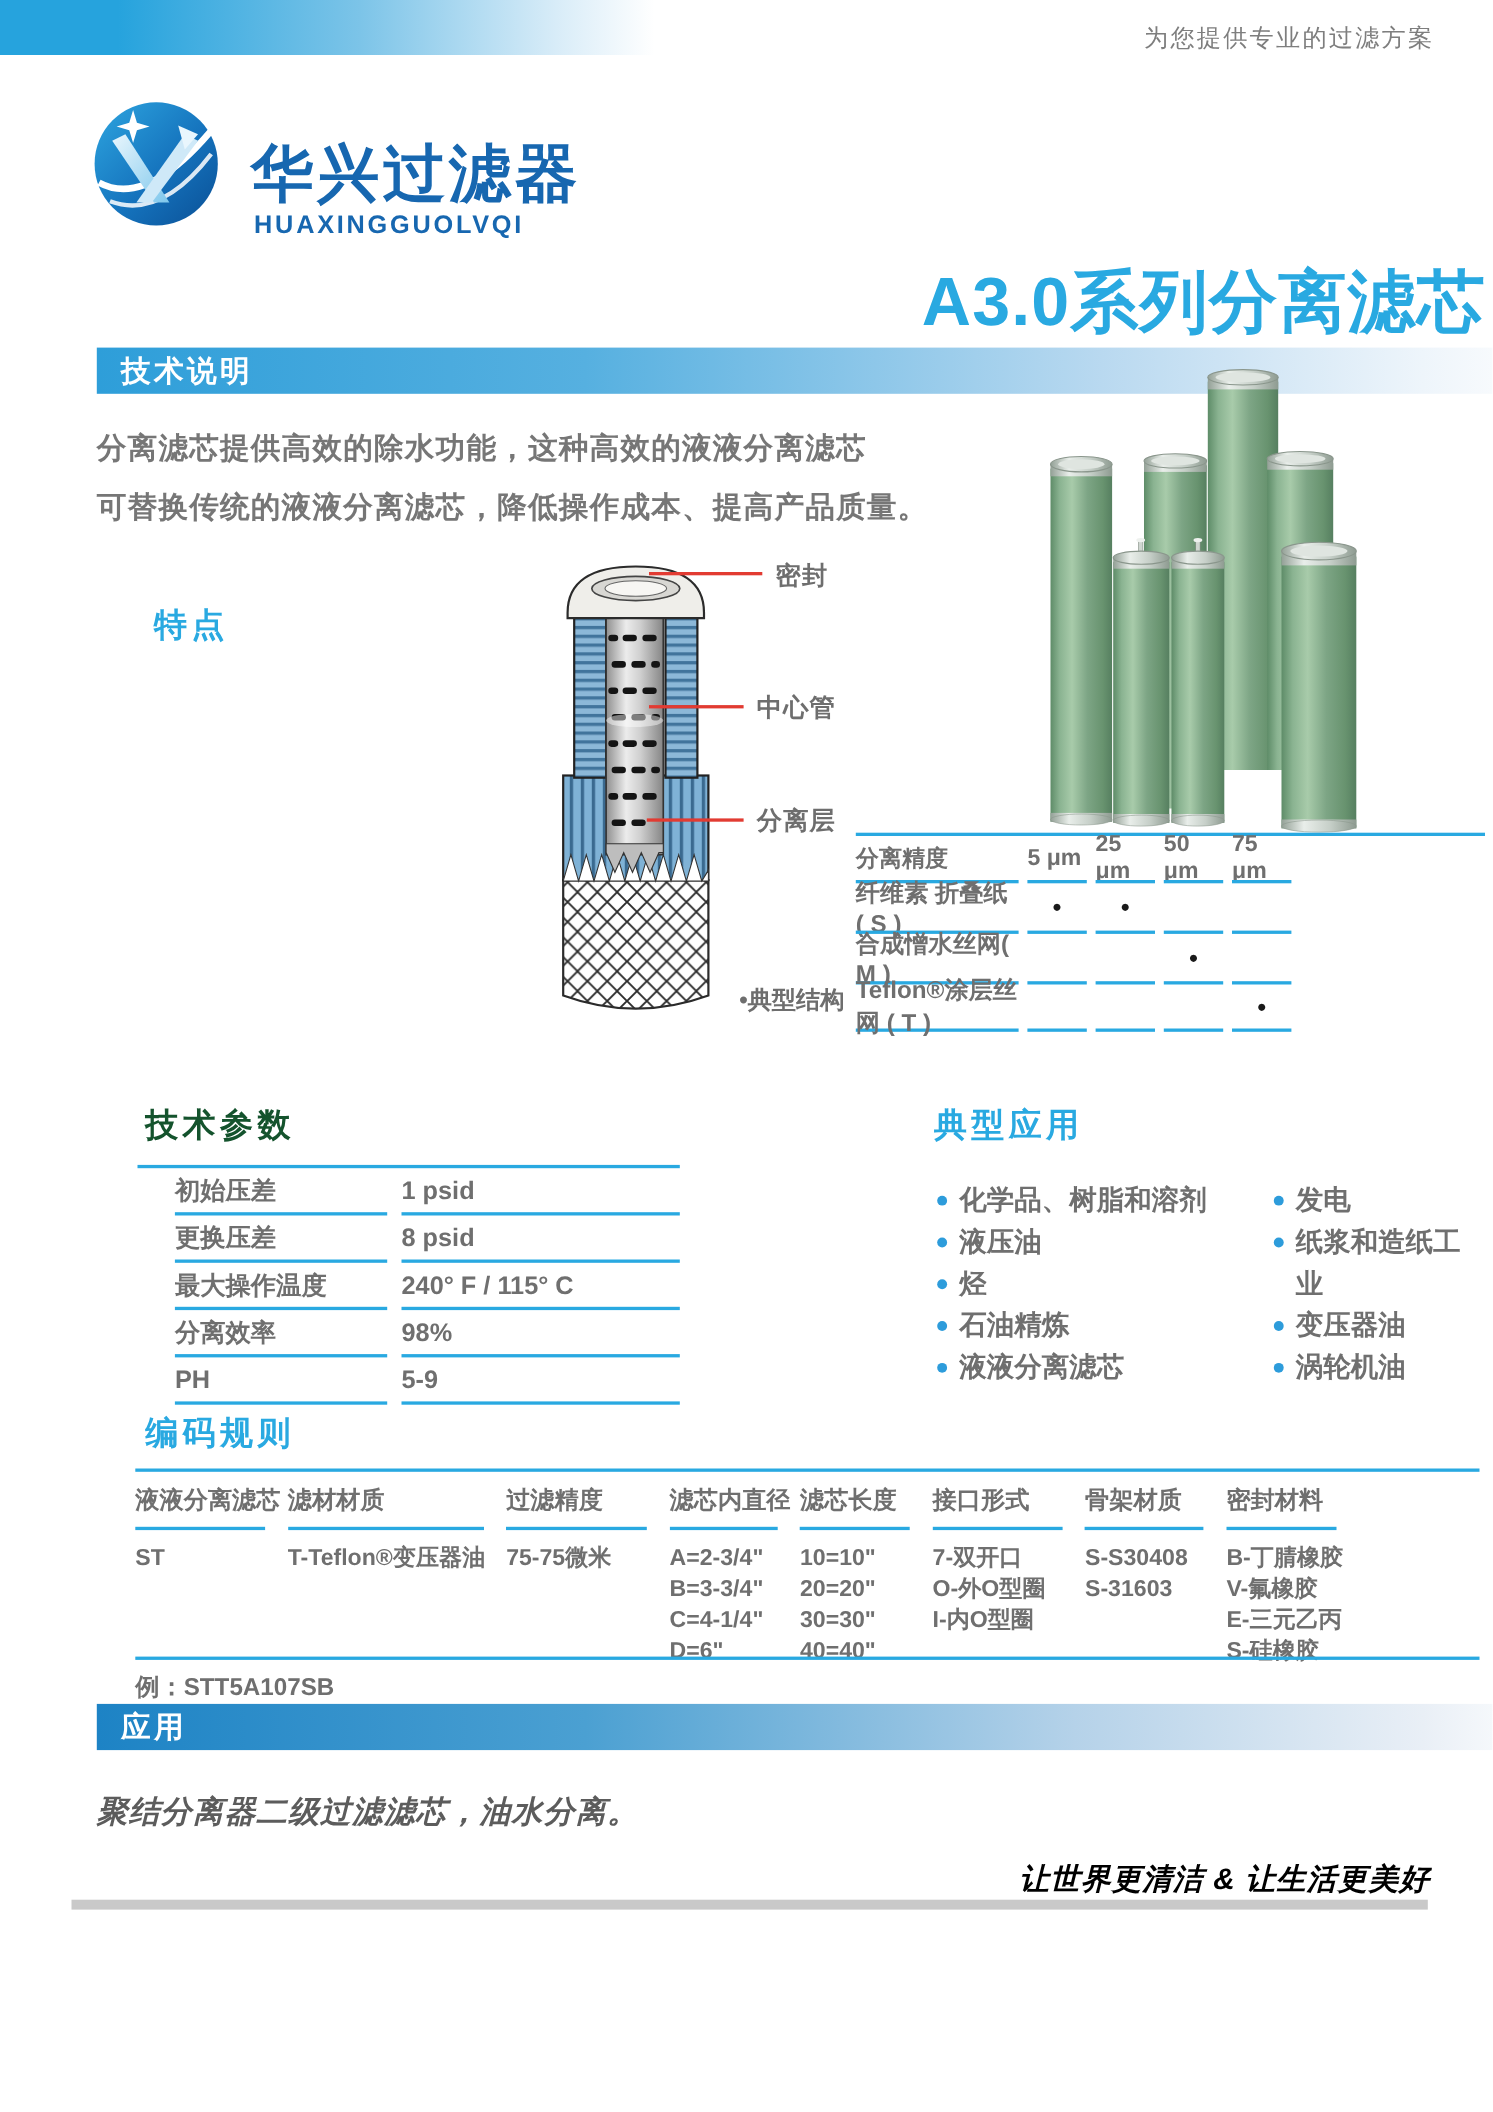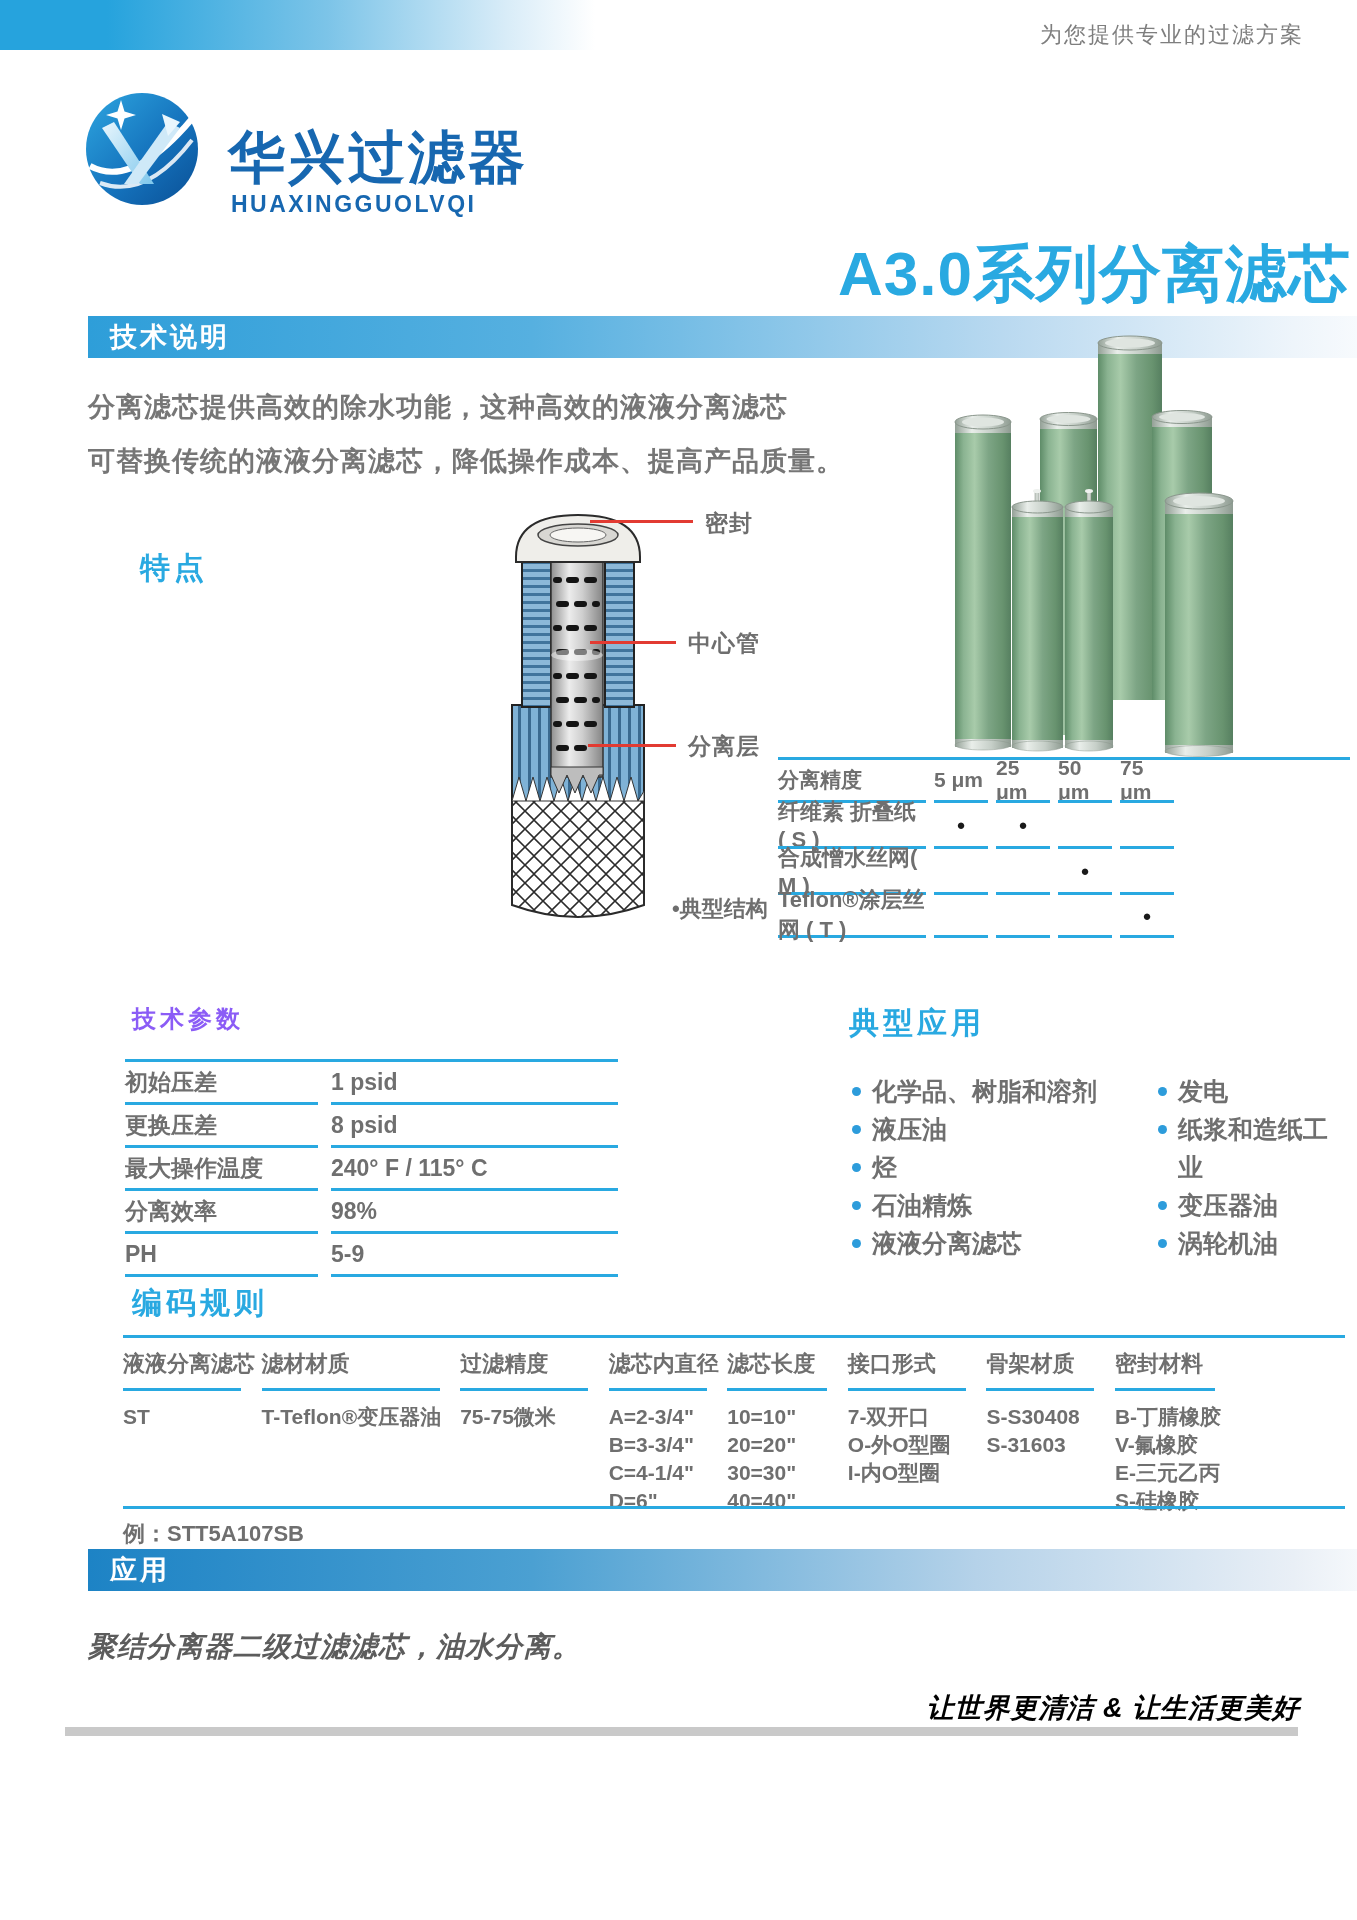--- a/index.html
+++ b/index.html
@@ -47,24 +47,24 @@
   .pcell { display:flex; align-items:center; margin-right:8px; }
   .pcell.lab { width:148px; }
   .pcell.col { width:54px; justify-content:center; }
   .phead .pcell { height:40px; font-size:21px; font-weight:bold; color:#6f6f6f; }
   .phead .pcell.col { justify-content:flex-start; }
   .pbody .pcell { height:46px; border-top:3px solid #29A9E1; font-size:22px; font-weight:bold; color:#6f6f6f; }
   .pbody.plast .pcell { border-bottom:3px solid #29A9E1; }
   .pbody .pcell.col { font-size:15px; color:#1a1a1a; }
 
   
-  .params-title { position:absolute; left:132px; top:1003px; font-size:24px; font-weight:bold; color:#8b5cf6; letter-spacing:4px; }
+  .params-title { position:absolute; left:132px; top:1003px; font-size:30px; font-weight:bold; color:#14532d; letter-spacing:4px; }
   .params-table { position:absolute; left:125px; top:1059px; width:493px; }
   .ptl { height:3px; background:#29A9E1; }
-  .param-row { display:flex; height:43px; }
+  .param-row { display:flex; height:43px;margin-left:34px; }
   .param-row > div { display:flex; align-items:center; border-bottom:3px solid #29A9E1; font-size:23px; font-weight:bold; color:#6f6f6f; }
   .param-row .pl { width:193px; margin-right:13px; }
   .param-row .pv { flex:1; }
 
   
   .apps-title { position:absolute; left:849px; top:1003px; font-size:30px; font-weight:bold; color:#29A9E1; letter-spacing:4px; }
   .apps-list { position:absolute; list-style:none; }
   .apps-left { left:852px; top:1072px; width:300px; }
   .apps-right { left:1158px; top:1072px; width:190px; }
   .apps-list li { position:relative; padding-left:20px; font-size:25px; font-weight:bold; color:#6f6f6f; line-height:38px; }

